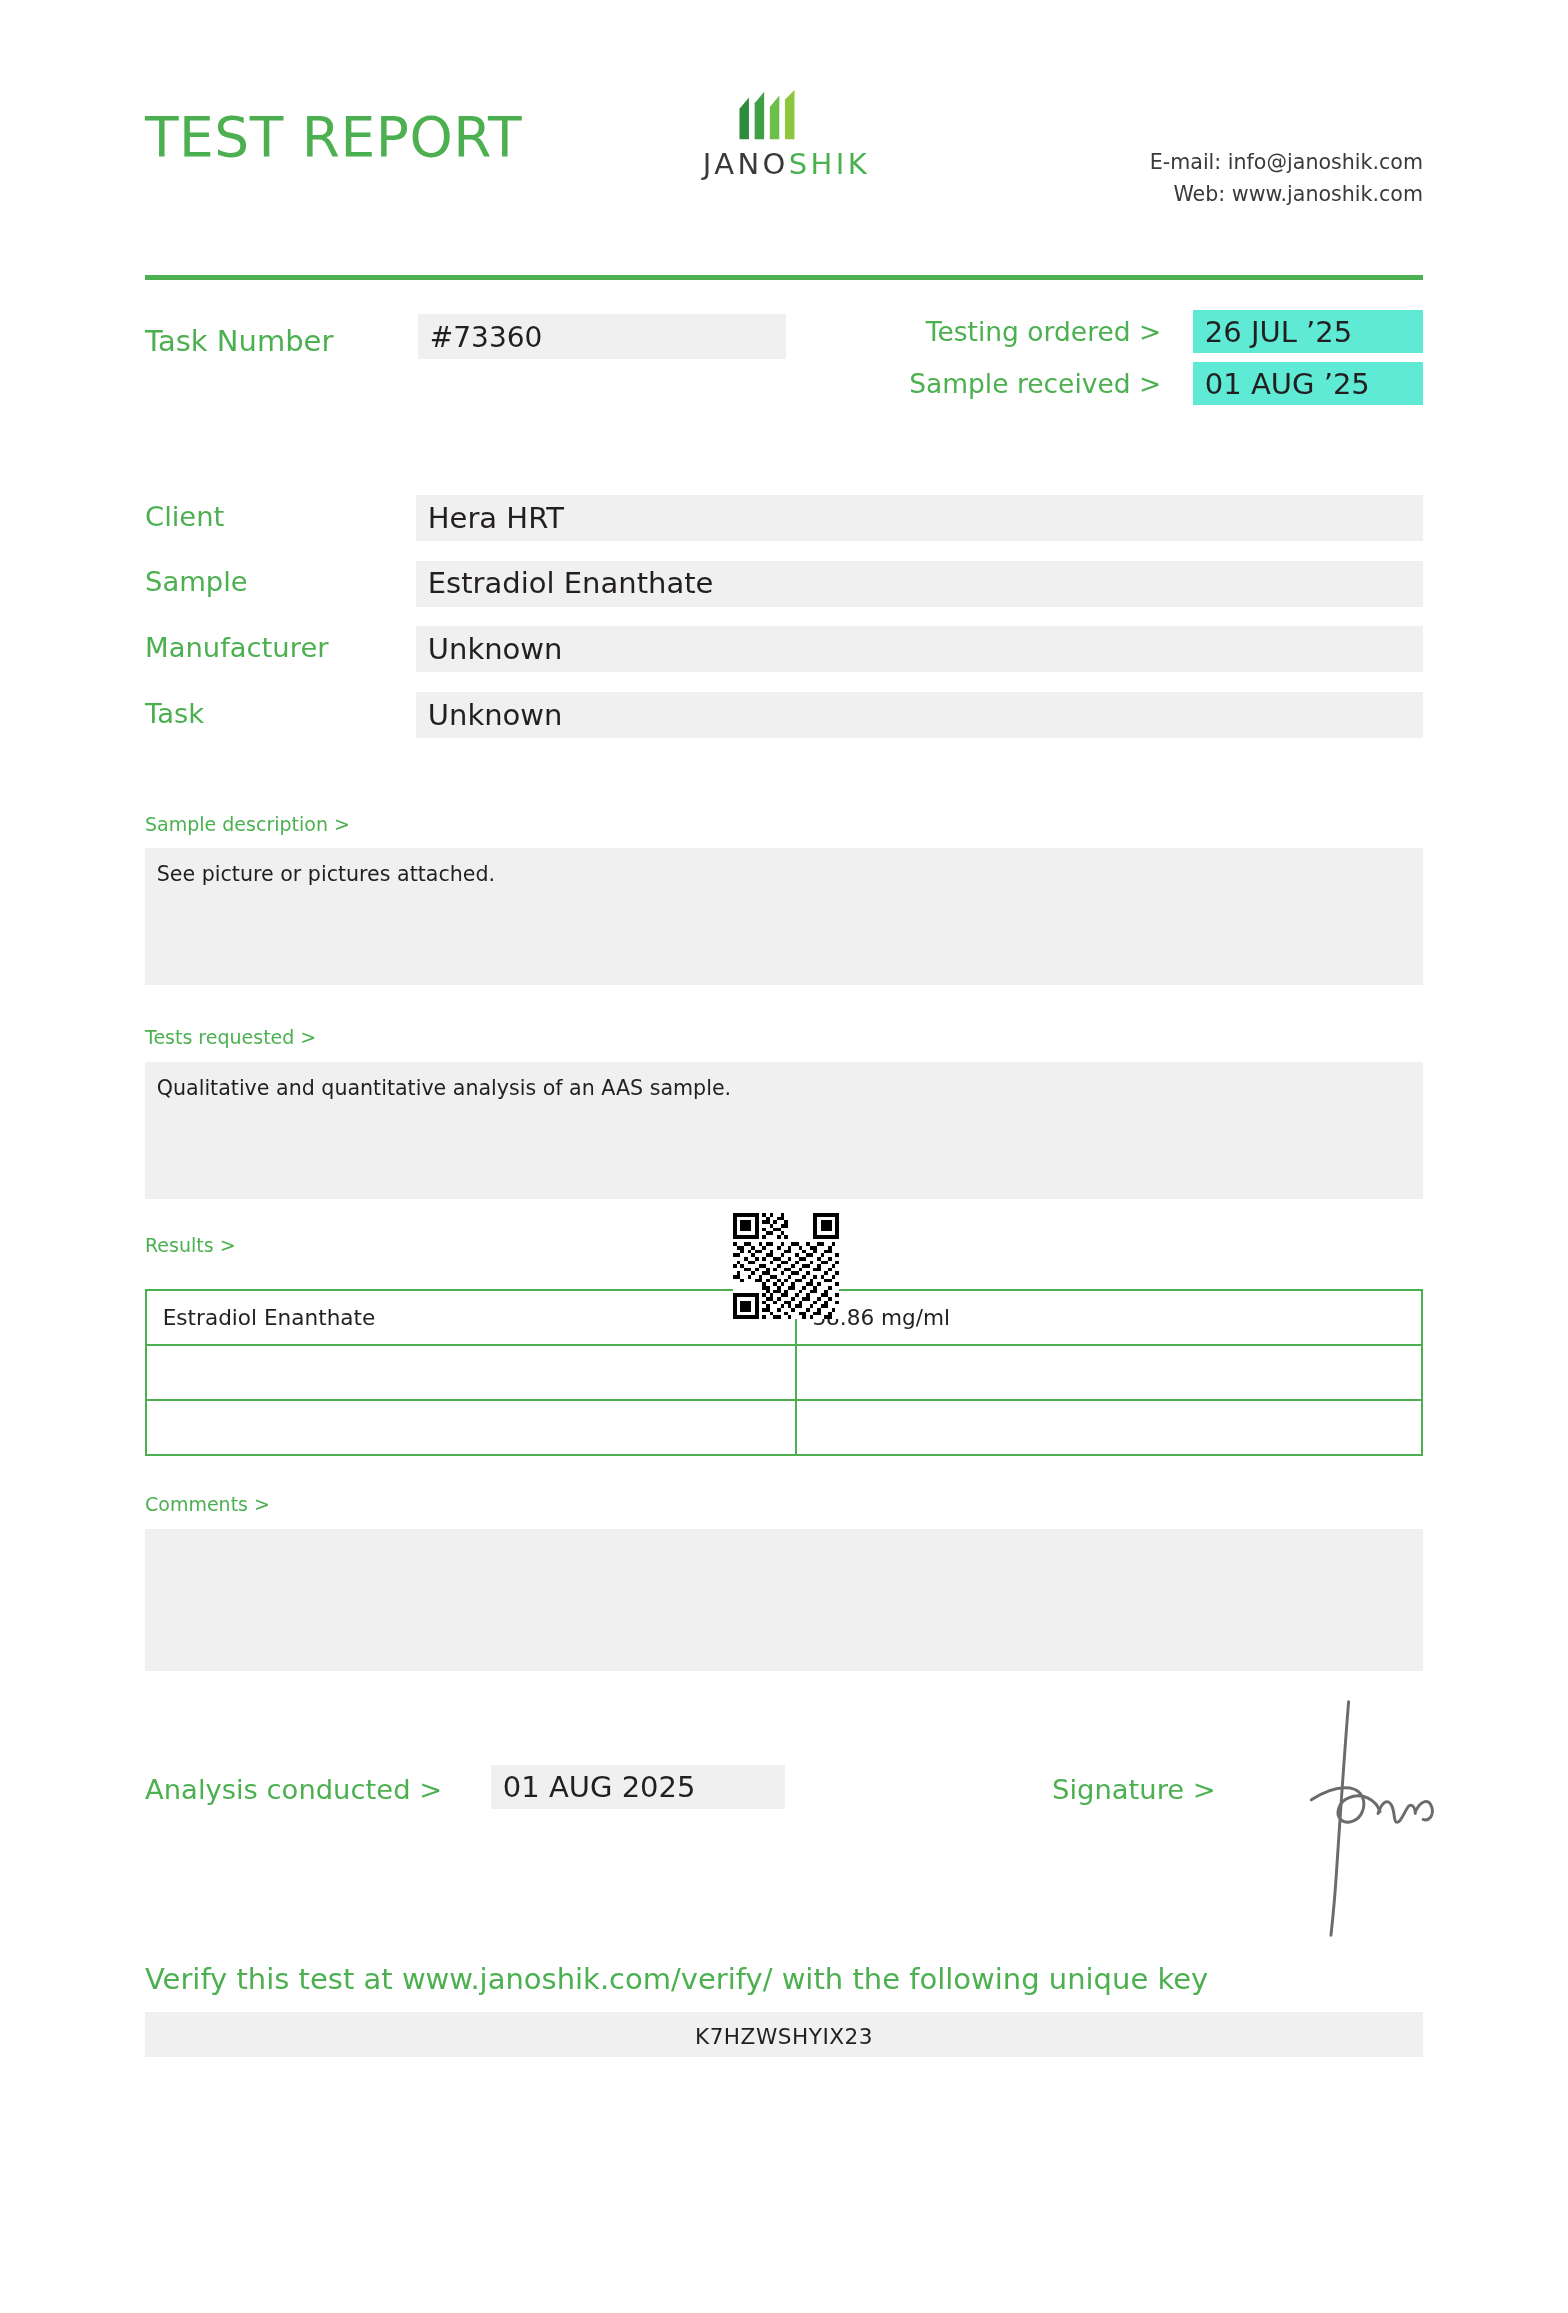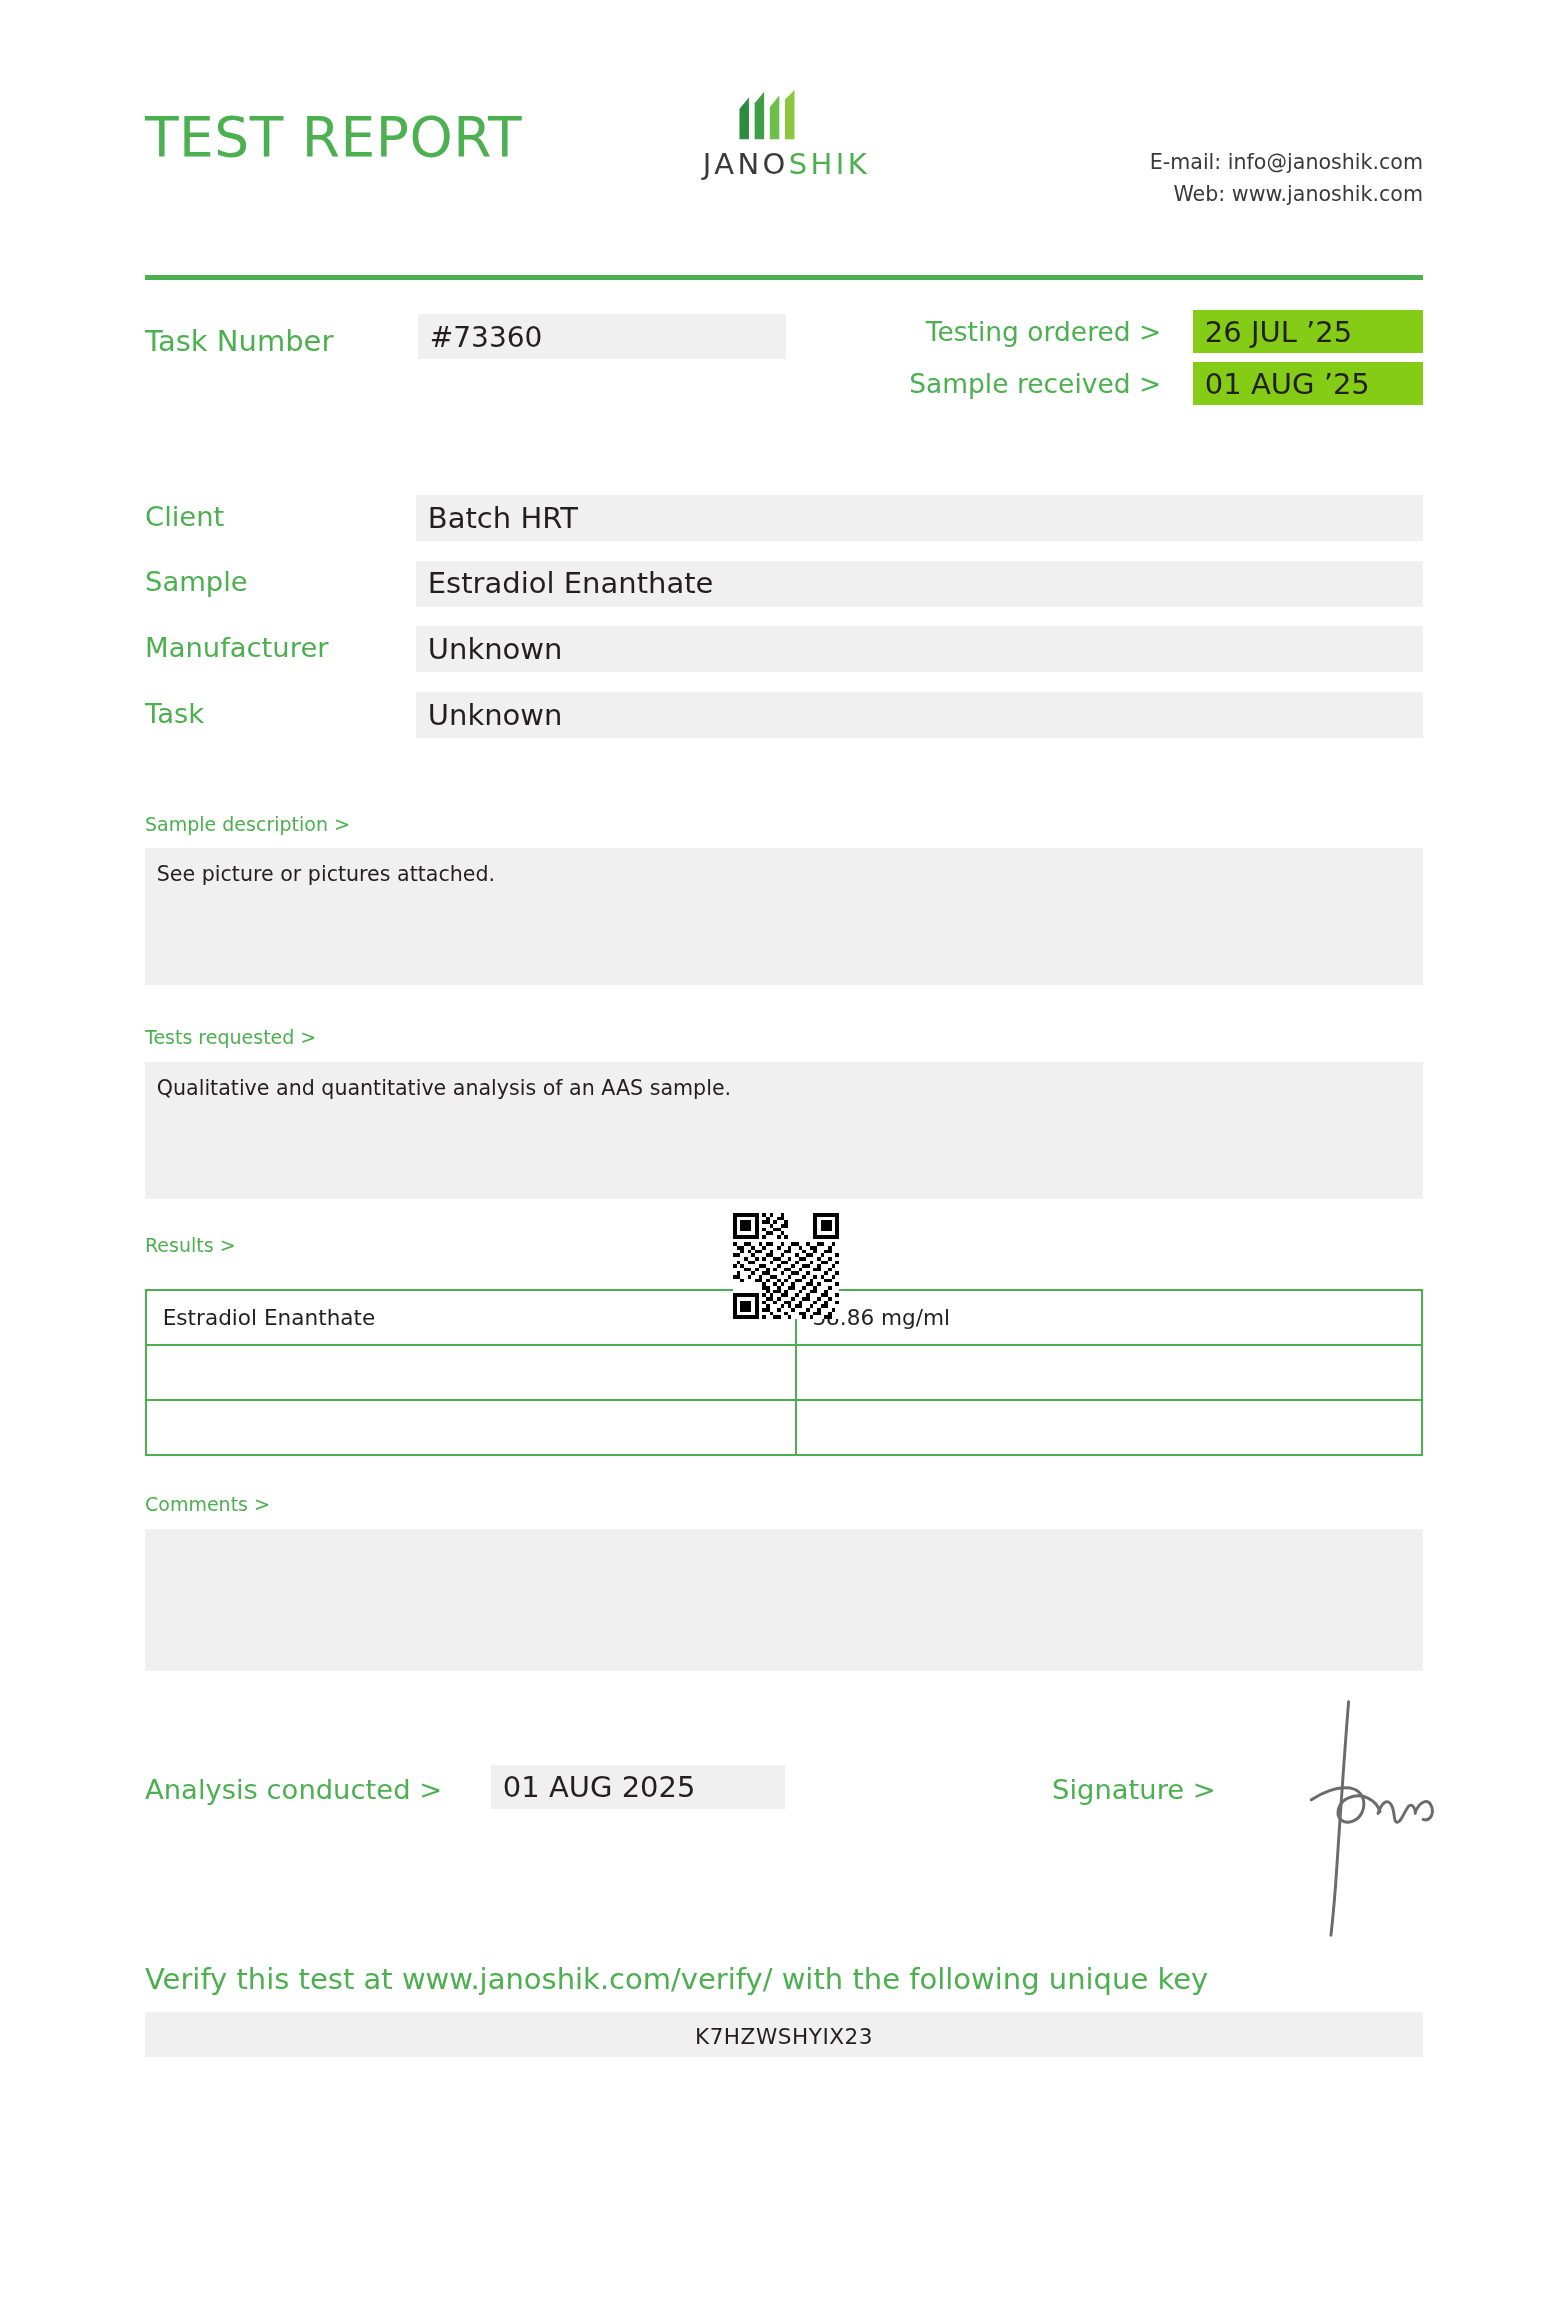--- a/index.html
+++ b/index.html
@@ -127,21 +127,21 @@
   }
   .date-label {
     color: #4cb050;
     font-size: 26.5px;
     margin-right: 11.8px;
     white-space: nowrap;
   }
   .date-box {
     width: 230px;
     height: 43px;
-    background: #84cc16;
+    background: #5eead4;
     font-size: 29px;
     padding: 4.9px 0 0 11.8px;
     box-sizing: border-box;
   }
 
   
   .fields {
     margin-top: 73px;
   }
   .field-row {
@@ -315,21 +315,21 @@
         <div class="date-line">
           <span class="date-label">Sample received &gt;</span>
           <span class="date-box">01 AUG ’25</span>
         </div>
       </div>
     </div>
 
     <div class="fields">
       <div class="field-row">
         <div class="field-label">Client</div>
-        <div class="field-value">Batch HRT</div>
+        <div class="field-value">Hera HRT</div>
       </div>
       <div class="field-row">
         <div class="field-label">Sample</div>
         <div class="field-value">Estradiol Enanthate</div>
       </div>
       <div class="field-row">
         <div class="field-label">Manufacturer</div>
         <div class="field-value">Unknown</div>
       </div>
       <div class="field-row">

